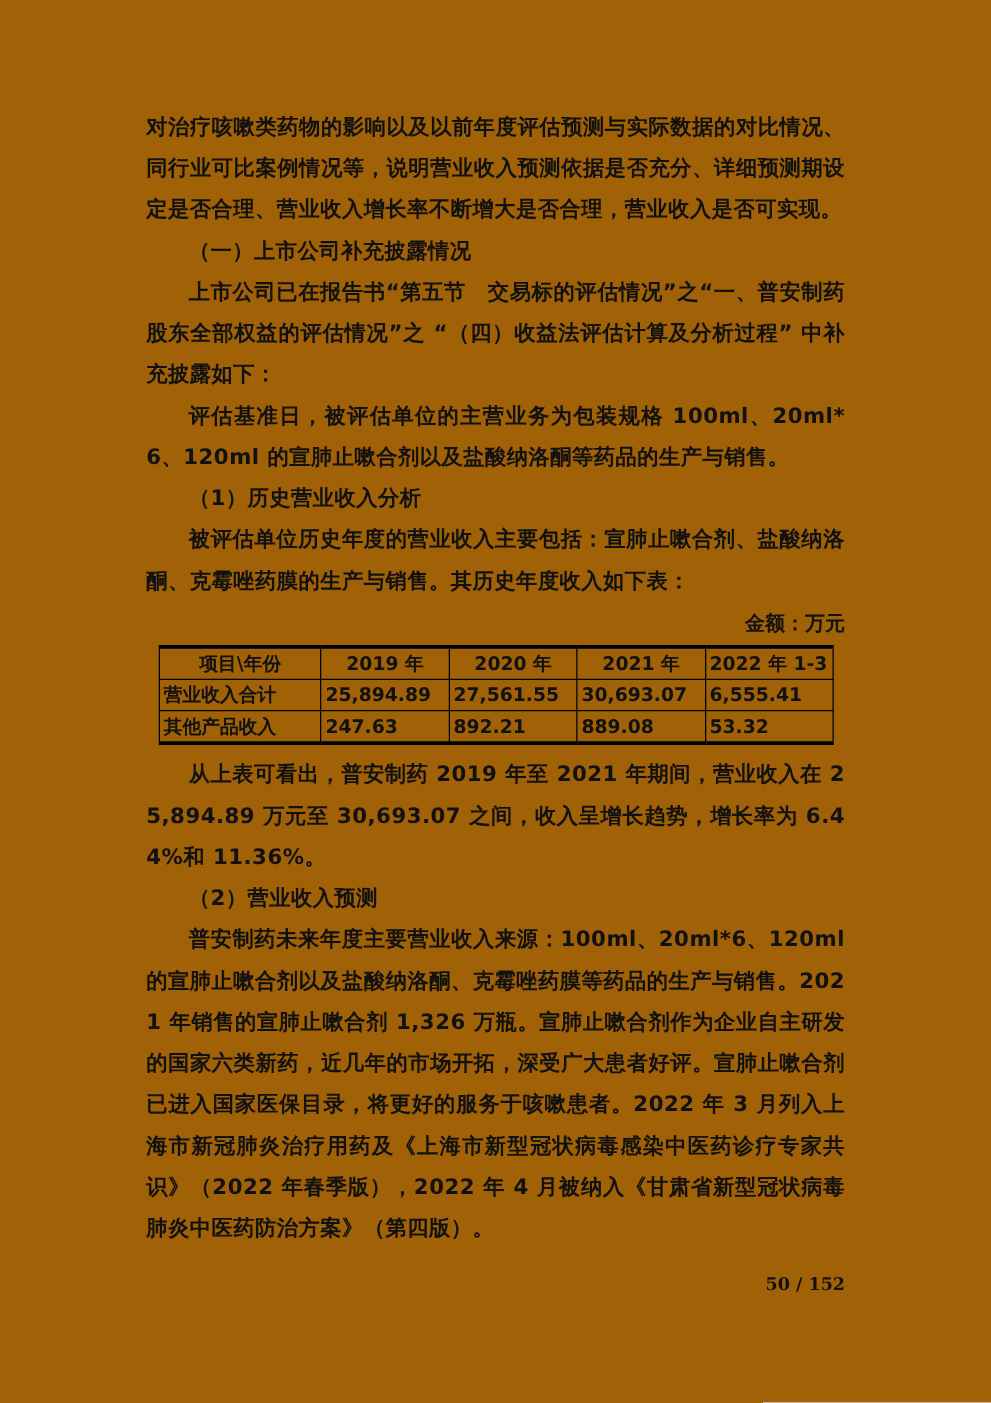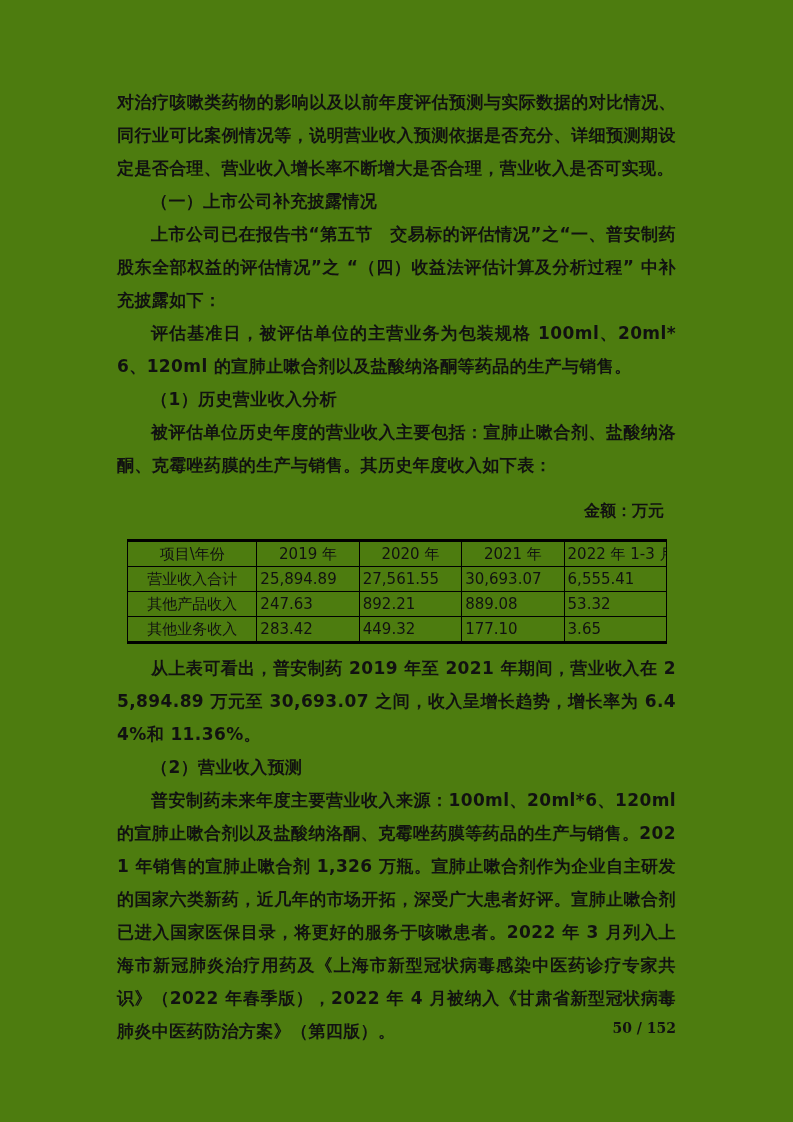--- a/index.html
+++ b/index.html
@@ -4,21 +4,21 @@
 <style>
   html, body {
     margin: 0;
     padding: 0;
     background: #ffffff;
   }
   .page {
     position: relative;
     width: 793px;
     height: 1122px;
-    background: #4d7c0f;
+    background: #a16207;
     color: #111111;
     font-family: "DejaVu Sans", sans-serif;
     overflow: hidden;
   }
   .content {
     position: absolute;
     left: 117px;
     top: 86px;
     width: 559px;
   }
@@ -28,44 +28,44 @@
     line-height: 33px;
     font-weight: 700;
     letter-spacing: 0.4px;
     text-align: justify;
     text-indent: 2em;
     word-break: break-all;
   }
   .para.no-indent { text-indent: 0; }
   .heading { text-align: left; }
   .unit-label {
-    margin: 12px;
+    margin: 0;
     font-size: 16px;
     line-height: 33px;
     font-weight: 700;
     text-align: right;
   }
   table.data-table {
     border-collapse: collapse;
     table-layout: fixed;
     width: 540px;
     margin: 1px 0 8px 10px;
   }
   .data-table th, .data-table td {
     border: 1px solid #000000;
     font-size: 15px;
-    font-weight: 400;
+    font-weight: 700;
     height: 24px;
     padding: 0 3px;
     overflow: hidden;
     white-space: nowrap;
   }
   .data-table thead th { border-top: 3px solid #000000; text-align: center; }
   .data-table tbody tr:last-child td { border-bottom: 3px solid #000000; }
-  .data-table td.row-label { text-align: center; }
+  .data-table td.row-label { }
   .data-table td.num { text-align: left; }
   .col-item   { width: 24%; }
   .col-year   { width: 19%; }
   .footer-pagenum {
     position: absolute;
     right: 117px;
     top: 1020px;
     font-family: "DejaVu Serif", "Liberation Serif", serif;
     font-size: 14px;
     font-weight: 700;
@@ -118,27 +118,20 @@
           <td class="num">30,693.07</td>
           <td class="num">6,555.41</td>
         </tr>
         <tr>
           <td class="row-label">其他产品收入</td>
           <td class="num">247.63</td>
           <td class="num">892.21</td>
           <td class="num">889.08</td>
           <td class="num">53.32</td>
         </tr>
-        <tr>
-          <td class="row-label">其他业务收入</td>
-          <td class="num">283.42</td>
-          <td class="num">449.32</td>
-          <td class="num">177.10</td>
-          <td class="num">3.65</td>
-        </tr>
       </tbody>
     </table>
 
     <p class="para">从上表可看出，普安制药 2019 年至 2021 年期间，营业收入在 25,894.89 万元至 30,693.07 之间，收入呈增长趋势，增长率为 6.44%和 11.36%。</p>
 
     <p class="heading">（2）营业收入预测</p>
 
     <p class="para">普安制药未来年度主要营业收入来源：100ml、20ml*6、120ml 的宣肺止嗽合剂以及盐酸纳洛酮、克霉唑药膜等药品的生产与销售。2021 年销售的宣肺止嗽合剂 1,326 万瓶。宣肺止嗽合剂作为企业自主研发的国家六类新药，近几年的市场开拓，深受广大患者好评。宣肺止嗽合剂已进入国家医保目录，将更好的服务于咳嗽患者。2022 年 3 月列入上海市新冠肺炎治疗用药及《上海市新型冠状病毒感染中医药诊疗专家共识》（2022 年春季版），2022 年 4 月被纳入《甘肃省新型冠状病毒肺炎中医药防治方案》（第四版）。</p>
 
   </div>

